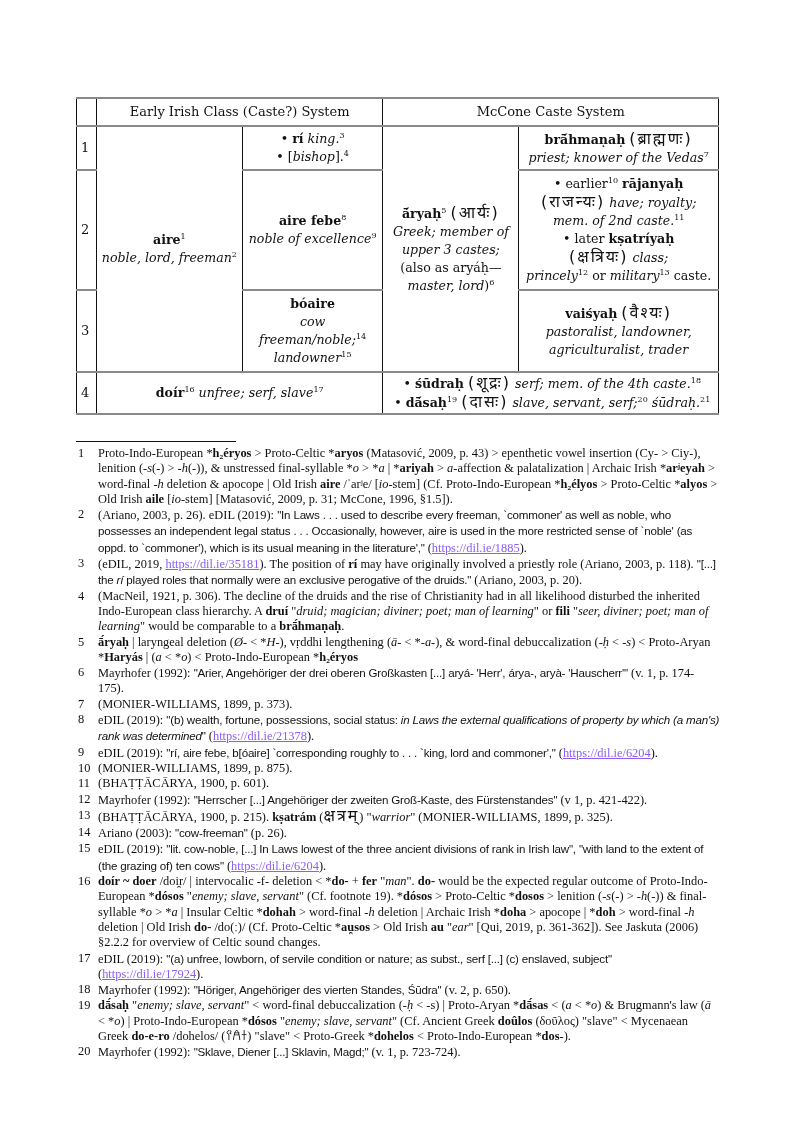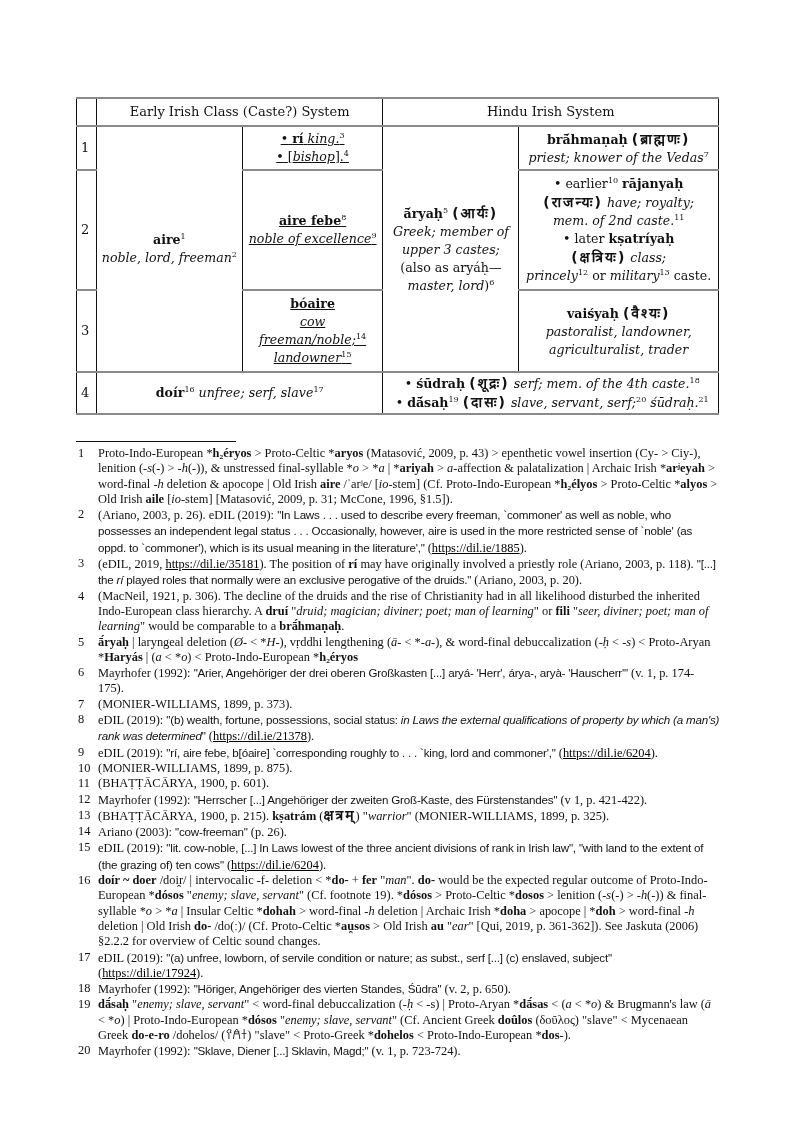--- a/index.html
+++ b/index.html
@@ -14,52 +14,52 @@
   }
   table.caste td, table.caste th {
     border-left: 1px solid #111; border-right: 1px solid #111;
     border-top: 2px solid #8a8a8a; border-bottom: 2px solid #8a8a8a;
     text-align: center; vertical-align: middle; padding: 1px 3px;
     font-weight: normal;
   }
   table.caste th { height: 24px; font-size: 13px; }
   .num { width: 12px; text-align: left !important; padding-left: 4px !important; font-size: 13px; }
   .c1 { width: 140px; }
-  .c2 { width: 134px; text-decoration: underline; }
+  .c2 { width: 134px; }
   .c3 { width: 130px; }
   .c4 { width: 194px; }
   .left { text-align: right; padding-left: 6px !important; }
   b { font-weight: bold; }
   i { font-style: italic; }
   sup { font-size: 8px; line-height: 0; vertical-align: super; }
-  .deva { font-family: "DejaVu Sans", sans-serif; font-size: 14px; letter-spacing: 2px; font-weight: bold; }
+  .deva { font-family: "DejaVu Sans", sans-serif; font-size: 16px; letter-spacing: 2px; }
 
   .sep { position: absolute; left: 76px; top: 441px; width: 160px; height: 0; border-top: 1.5px solid #111; }
 
   .notes {
     position: absolute; left: 76px; top: 446px; width: 644px;
     font-family: "Liberation Serif", serif; font-size: 12.4px; line-height: 15.3px; color: #111;
   }
   .note { display: flex; }
   .note .n { width: 20px; flex: 0 0 20px; padding-left: 2px; }
   .note .t { flex: 1; }
   .sans { font-family: "Liberation Sans", sans-serif; font-size: 11.6px; letter-spacing: -0.2px; }
-  a.link { color: #000000; text-decoration: underline; }
+  a.link { color: #8b5cf6; text-decoration: underline; }
 </style>
 </head>
 <body>
 
 <div class="page">
 
   <table class="caste">
     <tbody>
         <tr>
       <th class="num"></th>
       <th colspan="2">Early Irish Class (Caste?) System</th>
-      <th colspan="2">Hindu Irish System</th>
+      <th colspan="2">McCone Caste System</th>
     </tr>
 
     <tr style="height:44px">
       <td class="num">1</td>
       <td class="c1" rowspan="3">
         <b>aire</b><sup>1</sup><br>
         <i>noble, lord, freeman</i><sup>2</sup>
       </td>
       <td class="c2">
         <span>•</span> <b>rí</b> <i>king.</i><sup>3</sup><br>

